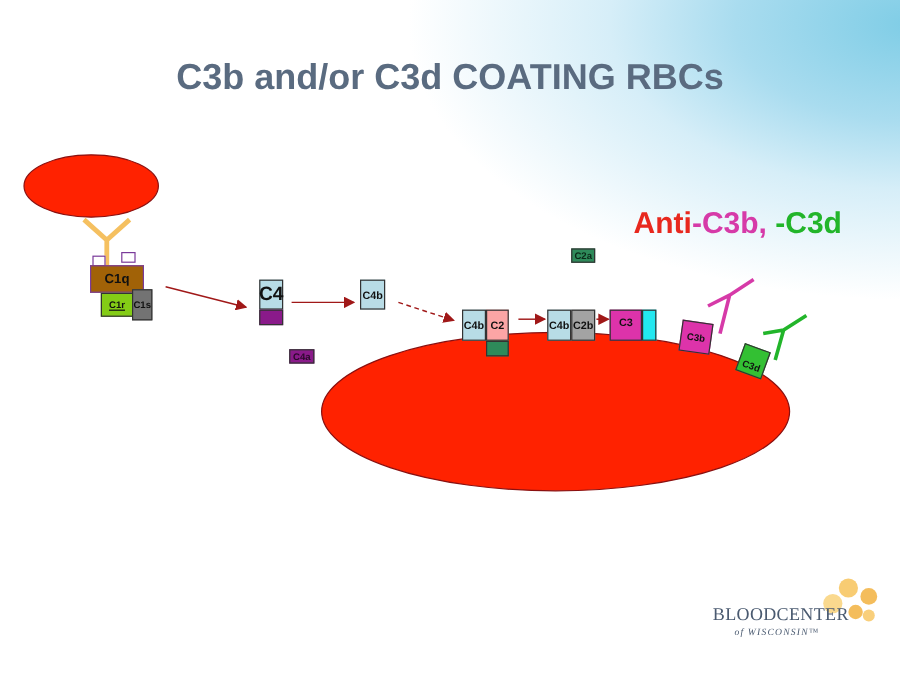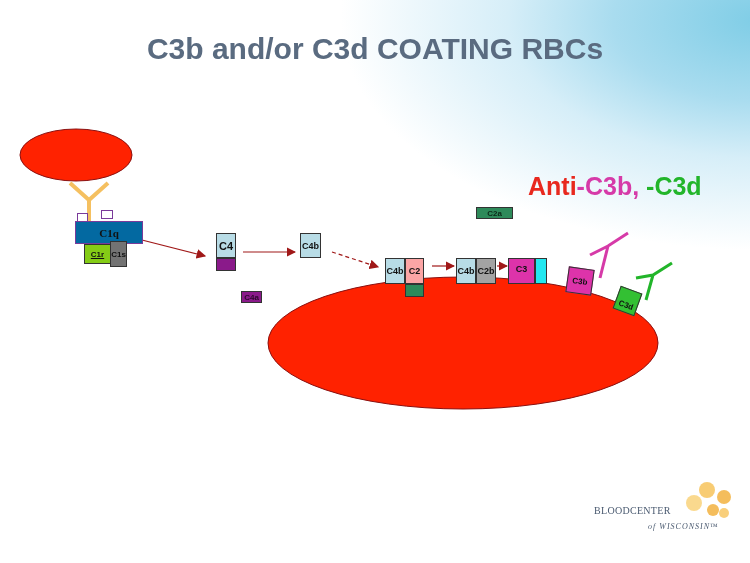--- a/index.html
+++ b/index.html
@@ -1,23 +1,23 @@
 <!DOCTYPE html>
 <html><head>
 <meta charset="utf-8">
 <style>
   html, body { margin:0; padding:0; }
   body { width:750px; height:563px; position:relative; overflow:hidden; background:#ffffff; font-family:"Liberation Sans", sans-serif; }
   .bg-wash { position:absolute; left:0; top:0; width:750px; height:260px;
     background: radial-gradient(ellipse 420px 230px at 760px 20px, #7fcde6 0%, #a9dcef 35%, #d6eef8 60%, rgba(255,255,255,0) 100%); }
-  .title { position:absolute; left:0; width:750px; top:32px; text-align:center; font-size:30px; font-weight:bold; color:#5a6b80; letter-spacing:0px; }
+  .title { position:absolute; left:0; width:750px; top:48px; text-align:center; font-size:30px; font-weight:bold; color:#5a6b80; letter-spacing:0px; }
   .box { position:absolute; box-sizing:border-box; border:1px solid #333; font-weight:bold; color:#111; display:flex; align-items:center; justify-content:center; }
   .legend { position:absolute; left:528px; top:172px; font-size:25px; font-weight:bold; white-space:nowrap; }
   .logo-text { position:absolute; left:594px; top:505px; font-family:"Liberation Serif", serif; color:#4a5a70; font-size:17px; letter-spacing:0.3px; }
-  .logo-sub { position:absolute; left:648px; top:522px; font-family:"Liberation Serif", serif; font-style:italic; color:#4a5a70; font-size:8px; letter-spacing:1px; }
+  .logo-sub { position:absolute; left:612px; top:522px; font-family:"Liberation Serif", serif; font-style:italic; color:#4a5a70; font-size:8px; letter-spacing:1px; }
   svg { position:absolute; left:0; top:0; }
 </style>
 </head>
 <body>
 
 <div class="bg-wash"></div>
 
 <div class="title">C3b and/or C3d COATING RBCs</div>
 
 <svg width="750" height="563">
@@ -39,31 +39,31 @@
   <line x1="432" y1="266" x2="454" y2="266" stroke="#a01818" stroke-width="1.2" marker-end="url(#arr)"></line>
   <line x1="497" y1="266" x2="507" y2="266" stroke="#a01818" stroke-width="1.2" marker-end="url(#arr)"></line>
 
   <path d="M590,255 L608,246 L628,233 M608,246 L600,278" stroke="#d63aa8" stroke-width="3" fill="none"></path>
 
   <path d="M636,278 L653,275 L672,263 M653,275 L646,300" stroke="#22b52a" stroke-width="3" fill="none"></path>
 </svg>
 
 <div class="box" style="left:77px;top:213px;width:11px;height:9px;background:#fff;border-color:#7a3a9a;"></div>
 <div class="box" style="left:101px;top:210px;width:12px;height:9px;background:#fff;border-color:#7a3a9a;"></div>
-<div class="box" style="left:75px;top:221px;width:68px;height:23px;background:#0369a1;border-color:#7a3a9a;font-size:11px;font-family:Liberation Serif, serif;">C1q</div>
+<div class="box" style="left:75px;top:221px;width:45px;height:23px;background:#a16207;border-color:#7a3a9a;font-size:11px;">C1q</div>
 <div class="box" style="left:84px;top:244px;width:27px;height:20px;background:#84cc16;font-size:8px;text-decoration:underline;">C1r</div>
 <div class="box" style="left:110px;top:241px;width:17px;height:26px;background:#737373;font-size:8px;">C1s</div>
 
-<div class="box" style="left:216px;top:233px;width:20px;height:25px;background:#b8dce6;font-size:11px;">C4</div>
+<div class="box" style="left:216px;top:233px;width:20px;height:25px;background:#b8dce6;font-size:16px;">C4</div>
 <div class="box" style="left:216px;top:258px;width:20px;height:13px;background:#8a1a8a;"></div>
 <div class="box" style="left:241px;top:291px;width:21px;height:12px;background:#8a1a8a;color:#2a082a;font-size:8px;">C4a</div>
 
 <div class="box" style="left:300px;top:233px;width:21px;height:25px;background:#b8dce6;font-size:9px;">C4b</div>
 
-<div class="box" style="left:476px;top:207px;width:37px;height:12px;background:#2e8a5a;color:#0b2a18;font-size:8px;">C2a</div>
+<div class="box" style="left:476px;top:207px;width:20px;height:12px;background:#2e8a5a;color:#0b2a18;font-size:8px;">C2a</div>
 
 <div class="box" style="left:385px;top:258px;width:20px;height:26px;background:#b8dce6;font-size:9px;">C4b</div>
 <div class="box" style="left:405px;top:258px;width:19px;height:26px;background:#fca5a5;font-size:9px;">C2</div>
 <div class="box" style="left:405px;top:284px;width:19px;height:13px;background:#2e8a5a;"></div>
 
 <div class="box" style="left:456px;top:258px;width:20px;height:26px;background:#b8dce6;font-size:9px;">C4b</div>
 <div class="box" style="left:476px;top:258px;width:20px;height:26px;background:#a3a3a3;font-size:9px;">C2b</div>
 
 <div class="box" style="left:508px;top:258px;width:27px;height:26px;background:#dd33aa;font-size:9px;align-items:flex-start;padding-top:5px;">C3</div>
 <div class="box" style="left:535px;top:258px;width:12px;height:26px;background:#22e8f0;"></div>
@@ -76,14 +76,14 @@
   <span style="color:#e8281e;">Anti</span><span style="color:#d63aa8;">-C3b,</span><span style="color:#22b52a;white-space:pre;"> -C3d</span>
 </div>
 
 <svg width="750" height="563">
   <circle cx="707" cy="490" r="8" fill="#f7c35a" opacity="0.85"></circle>
   <circle cx="724" cy="497" r="7" fill="#f2b240" opacity="0.85"></circle>
   <circle cx="694" cy="503" r="8" fill="#f9d27a" opacity="0.85"></circle>
   <circle cx="713" cy="510" r="6" fill="#f2b240" opacity="0.85"></circle>
   <circle cx="724" cy="513" r="5" fill="#f7c35a" opacity="0.8"></circle>
 </svg>
-<div class="logo-text" style="text-transform:uppercase;font-variant:small-caps;font-size:10px;">BloodCenter</div>
+<div class="logo-text" style="text-transform:uppercase;font-variant:small-caps;font-size:15px;">BloodCenter</div>
 <div class="logo-sub">of WISCONSIN™</div>
 
 </body></html>

